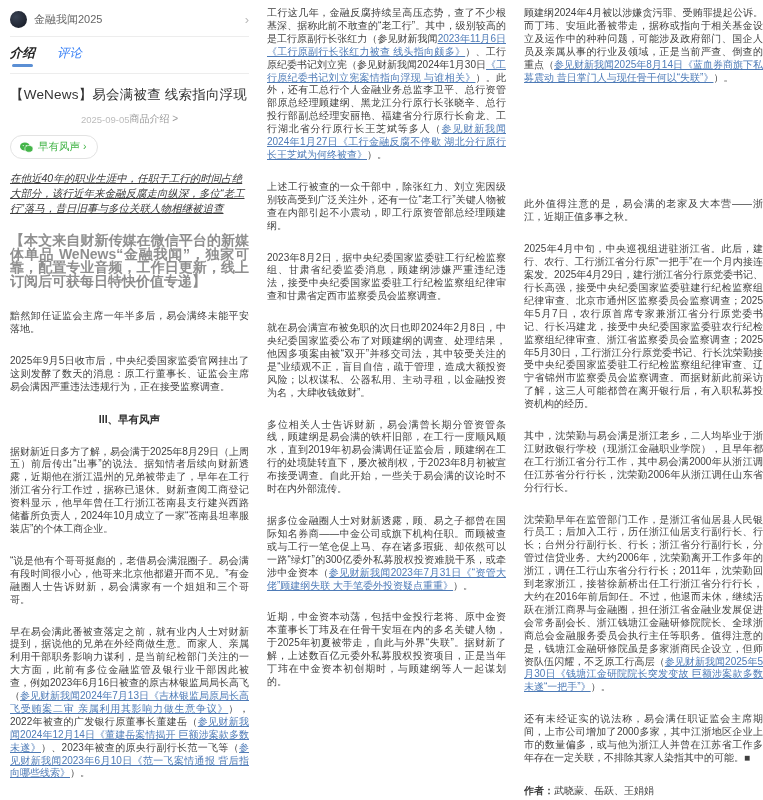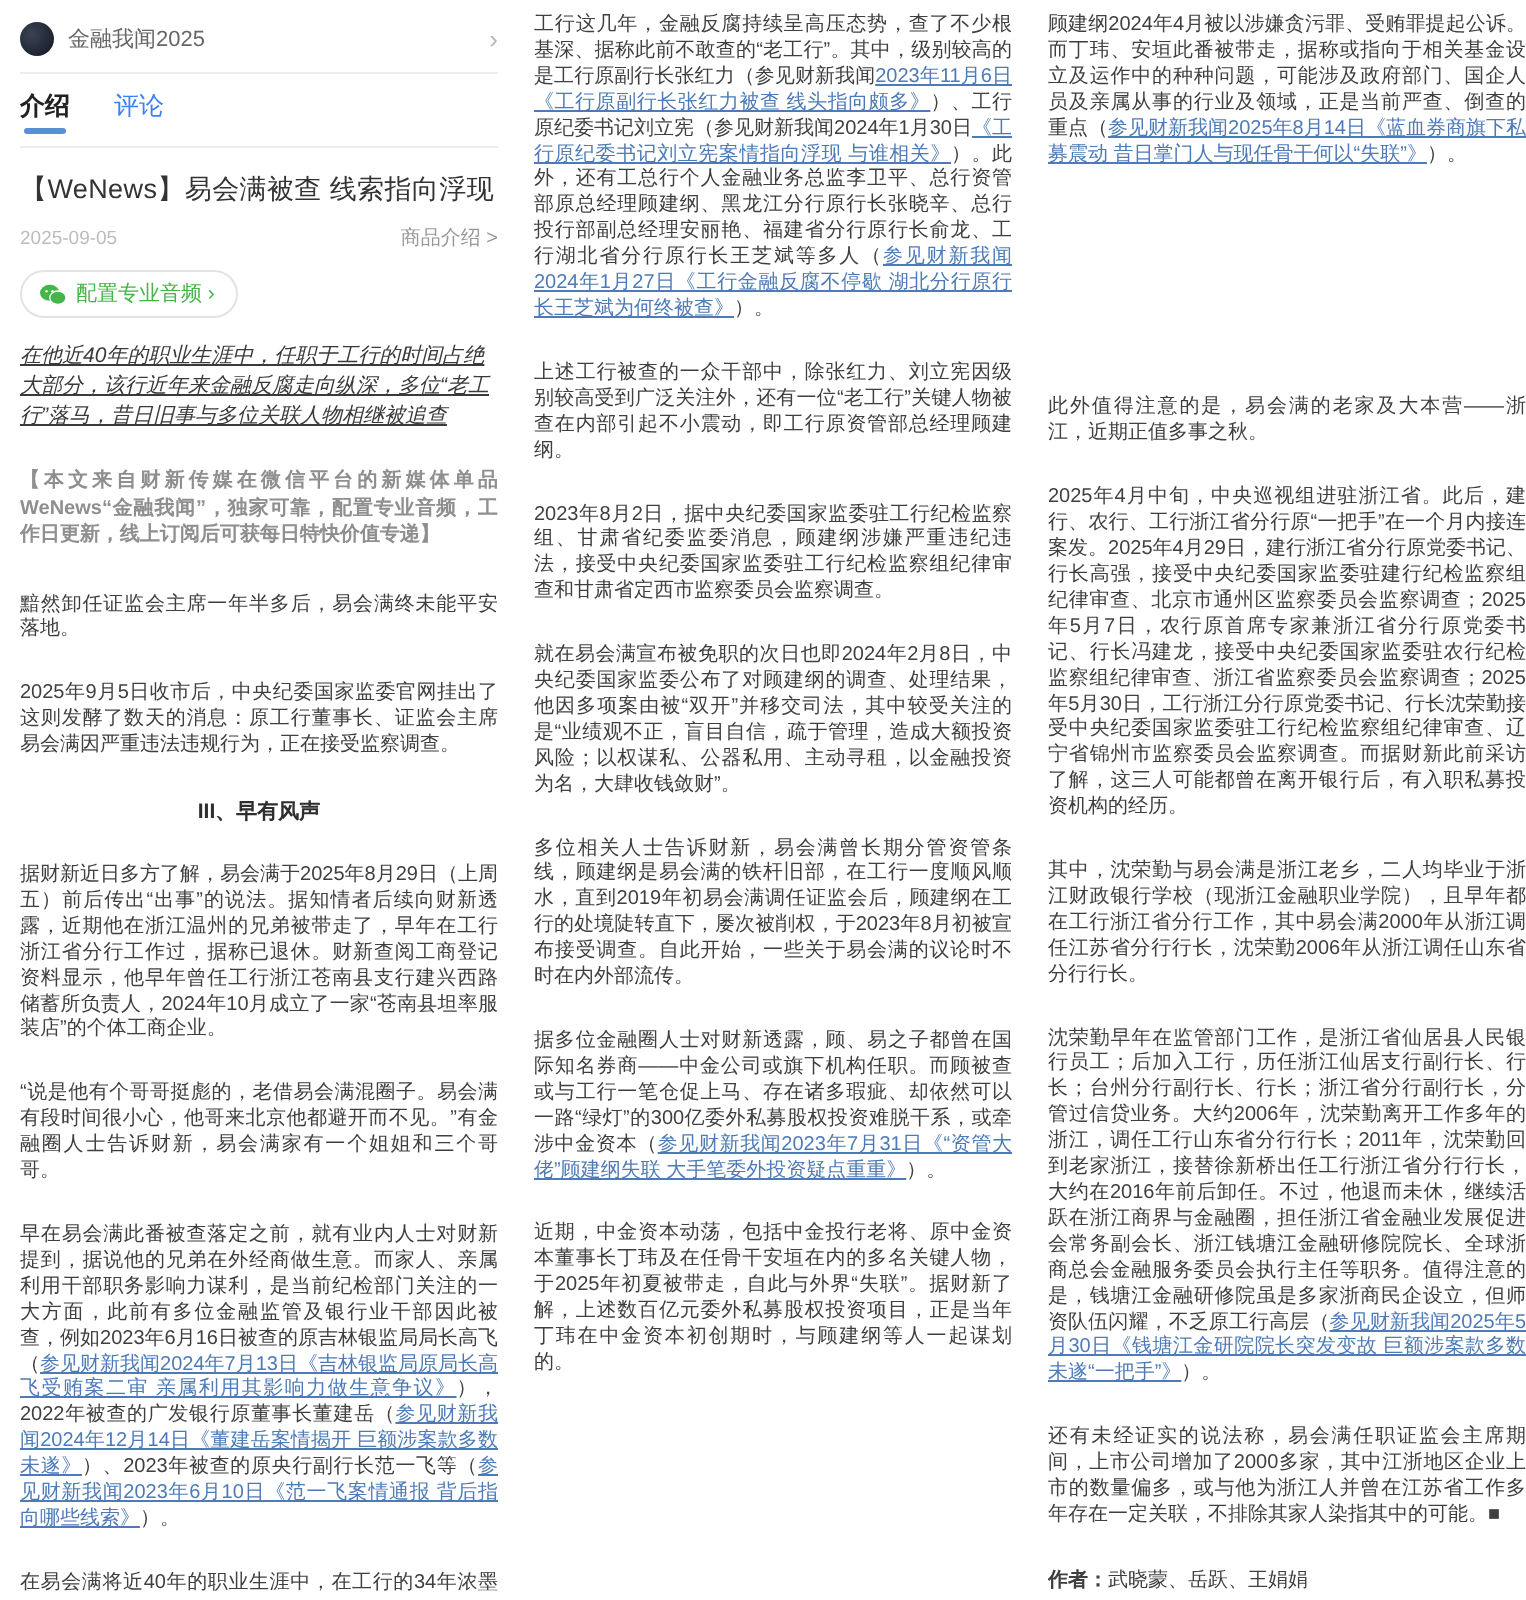--- a/index.html
+++ b/index.html
@@ -11,35 +11,35 @@
   }
   .page { width: 763px; height: 800px; display: flex; gap: 18px; padding: 6px 10px 4px 10px; overflow: hidden; }
   .col { width: 239px; flex: 0 0 239px; overflow: hidden; }
 
   
   .profile-row { display: flex; align-items: center; height: 26px; cursor: pointer; }
   .avatar { width: 17px; height: 17px; border-radius: 50%; background: radial-gradient(circle at 35% 35%, #3a4354, #12161f); flex: 0 0 17px; }
   .account-name { font-size: 11px; color: #666; margin-left: 7px; flex: 1 1 auto; }
   .chevron { color: #b9b9b9; font-size: 13px; line-height: 1; }
   .divider { height: 1px; background: #ededed; margin: 4px 0; }
-  .tabs { display: flex; align-items: flex-end; height: 28px; gap: 22px; padding-top: 2px; }
+  .tabs { display: flex; align-items: flex-end; height: 28px; gap: 22px; padding-top: 2px; font-style: italic; }
   .tab { font-size: 12.5px; color: #3b82f6; padding-bottom: 7px; position: relative; cursor: pointer; }
   .tab.active { color: #222; font-weight: bold; }
   .tab.active::after { content: ""; position: absolute; left: 2px; right: 2px; bottom: 2px; height: 3px; border-radius: 2px; background: var(--accent, #5b8fd4); }
   .title { font-size: 13.5px; font-weight: 500; color: #333; margin: 12px 0 8px; letter-spacing: 0.2px; }
-  .meta-row { display: flex; justify-content: space-between; align-items: center; margin-bottom: 9px; }
+  .meta-row { display: flex; justify-content: center; align-items: center; margin-bottom: 9px; }
   .date { font-size: 9.5px; color: #bcbcbc; }
   .product-link { font-size: 10px; color: #999; cursor: pointer; }
   .follow-row { margin: 2px 0 12px; }
   .follow-btn { display: inline-flex; align-items: center; gap: 5px; border: 1px solid #e3e3e3; border-radius: 13px; padding: 4px 11px 4px 9px; font-size: 10.5px; color: var(--green, #44b549); cursor: pointer; background: #fff; }
   .intro { font-size: 10.5px; line-height: 15px; font-style: italic; text-decoration: underline; color: #3a3a3a; margin-bottom: 18px; }
 
   
   .para { font-size: 10px; line-height: 12.9px; margin-bottom: 19px; text-align: justify; }
-  .note { font-size: 10px; line-height: 13.5px; margin-bottom: 22px; color: #8f8f8f; font-weight: 600; text-align: justify; }
+  .note { font-size: 14px; line-height: 13.5px; margin-bottom: 22px; color: #8f8f8f; font-weight: 600; text-align: justify; }
   .section-heading { font-size: 10.5px; font-weight: bold; color: #2e2e2e; text-align: center; margin: 2px 0 19px; }
   .author { font-size: 10px; line-height: 13px; margin-top: 6px; }
   .link { color: var(--link, #4e7bb7); text-decoration: underline; cursor: pointer; }
   .bold { font-weight: bold; font-family: Liberation Serif, serif; }
   .col2, .col3 { padding-top: 1px; }
 </style>
 </head>
 <body>
 
 <div class="page">
@@ -62,21 +62,21 @@
       <span class="product-link">商品介绍 &gt;</span>
     </div>
     <div class="follow-row">
       <span class="follow-btn">
         <svg width="13" height="11" viewBox="0 0 24 20">
           <ellipse cx="9" cy="8" rx="9" ry="7.4" fill="#44b549"></ellipse>
           <ellipse cx="16.5" cy="12.5" rx="7.5" ry="6.2" fill="#44b549" stroke="#ffffff" stroke-width="1.2"></ellipse>
           <circle cx="6" cy="6.5" r="1.1" fill="#ffffff"></circle>
           <circle cx="11.5" cy="6.5" r="1.1" fill="#ffffff"></circle>
         </svg>
-        <span>配置专业音频 ›</span>
+        <span>早有风声 ›</span>
       </span>
     </div>
     <p class="intro">在他近40年的职业生涯中，任职于工行的时间占绝大部分，该行近年来金融反腐走向纵深，多位“老工行”落马，昔日旧事与多位关联人物相继被追查</p>
     <div id="col-0">
         <p class="note"><span>【本文来自财新传媒在微信平台的新媒体单品 WeNews“金融我闻”，独家可靠，配置专业音频，工作日更新，线上订阅后可获每日特快价值专递】</span></p>
         <p class="para"><span>黯然卸任证监会主席一年半多后，易会满终未能平安落地。</span></p>
         <p class="para"><span>2025年9月5日收市后，中央纪委国家监委官网挂出了这则发酵了数天的消息：原工行董事长、证监会主席易会满因严重违法违规行为，正在接受监察调查。</span></p>
         <p class="section-heading">III、早有风声</p>
         <p class="para"><span>据财新近日多方了解，易会满于2025年8月29日（上周五）前后传出“出事”的说法。据知情者后续向财新透露，近期他在浙江温州的兄弟被带走了，早年在工行浙江省分行工作过，据称已退休。财新查阅工商登记资料显示，他早年曾任工行浙江苍南县支行建兴西路储蓄所负责人，2024年10月成立了一家“苍南县坦率服装店”的个体工商企业。</span></p>
         <p class="para"><span>“说是他有个哥哥挺彪的，老借易会满混圈子。易会满有段时间很小心，他哥来北京他都避开而不见。”有金融圈人士告诉财新，易会满家有一个姐姐和三个哥哥。</span></p>

